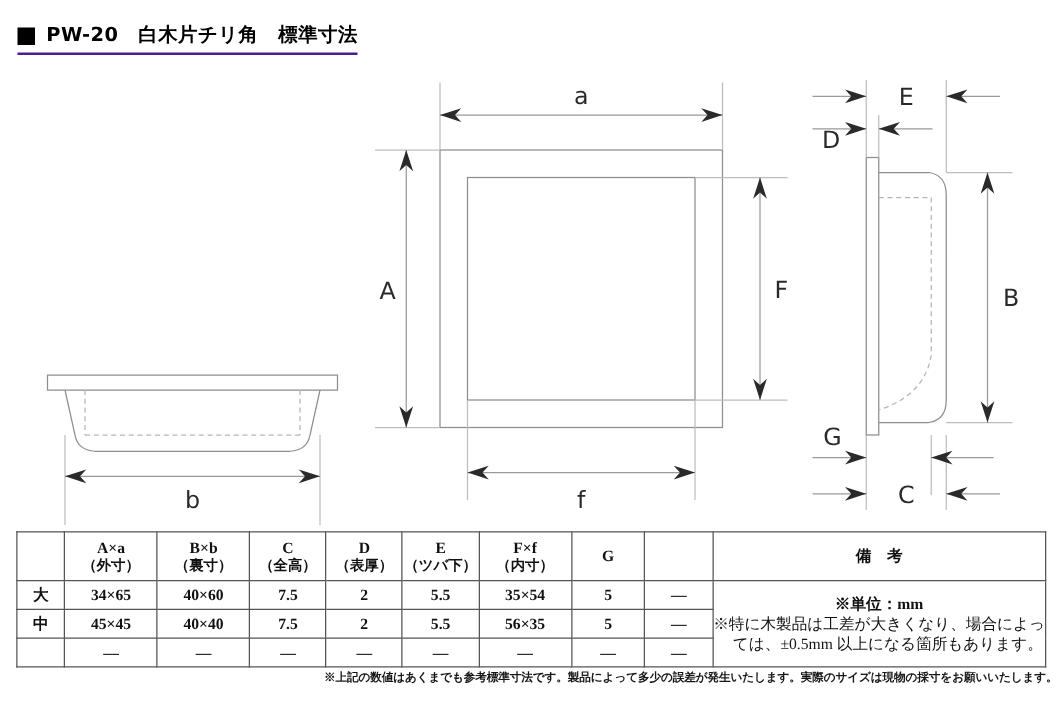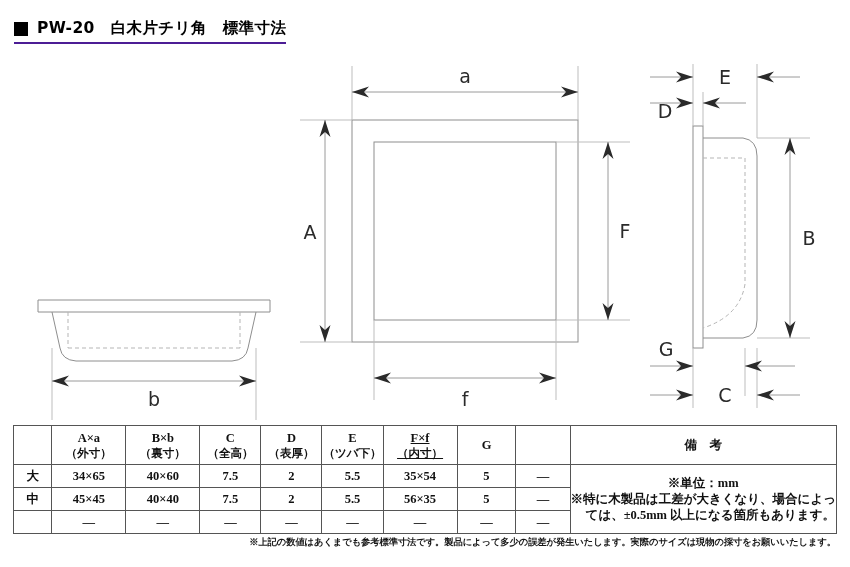--- a/index.html
+++ b/index.html
@@ -53,44 +53,44 @@
   }
   .spec-table th{font-weight:bold;}
   .hdr-line1{display:block;font-size:12.5px;}
   .hdr-line2{display:block;font-size:11.5px;}
   .c-label{width:44px;}
   .c-Aa{width:84px;}
   .c-Bb{width:84px;font-family:Liberation Serif, serif;}
   .c-C{width:70px;}
   .c-D{width:70px;}
   .c-E{width:70px;}
-  .c-Ff{width:84px;text-decoration:underline;}
+  .c-Ff{width:84px;}
   .c-G{width:70px;}
   .c-blank{width:64px;}
   .c-remark{width:auto;}
   .hdr-row th{height:38px;}
   .data-row td{height:22px;}
   .remark-cell{
     text-align:left;
     vertical-align:top;
     font-weight:normal;
     font-size:9.5px;
     padding:3px 0 0 7px;
     line-height:1.95;
     letter-spacing:0px;
   }
   .remark-cell .rl{display:block;white-space:nowrap;}
-  .remark-cell .rl.bold{font-weight:bold;text-align:right;}
-  .remark-cell .rl.indent{padding-left:14px;font-weight:bold;}
+  .remark-cell .rl.bold{font-weight:normal;text-align:right;}
+  .remark-cell .rl.indent{padding-left:14px;font-weight:normal;}
 
   
   .footnote{
     position:absolute;left:0;top:536px;width:850px;
     text-align:right;
-    padding-right:14px;
+    padding-right:4px;
     box-sizing:border-box;
     font-size:9.3px;
     font-family:"Liberation Serif","DejaVu Serif",serif;
     font-weight:bold;
     color:#161616;
     letter-spacing:-0.1px;
   }
 
   
   .dimlabel{

